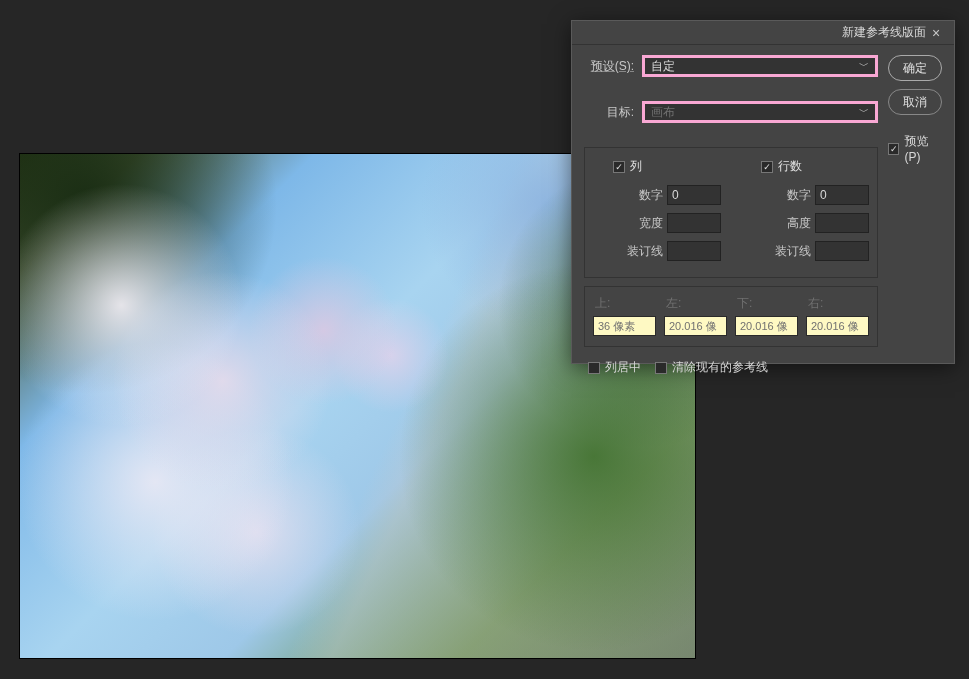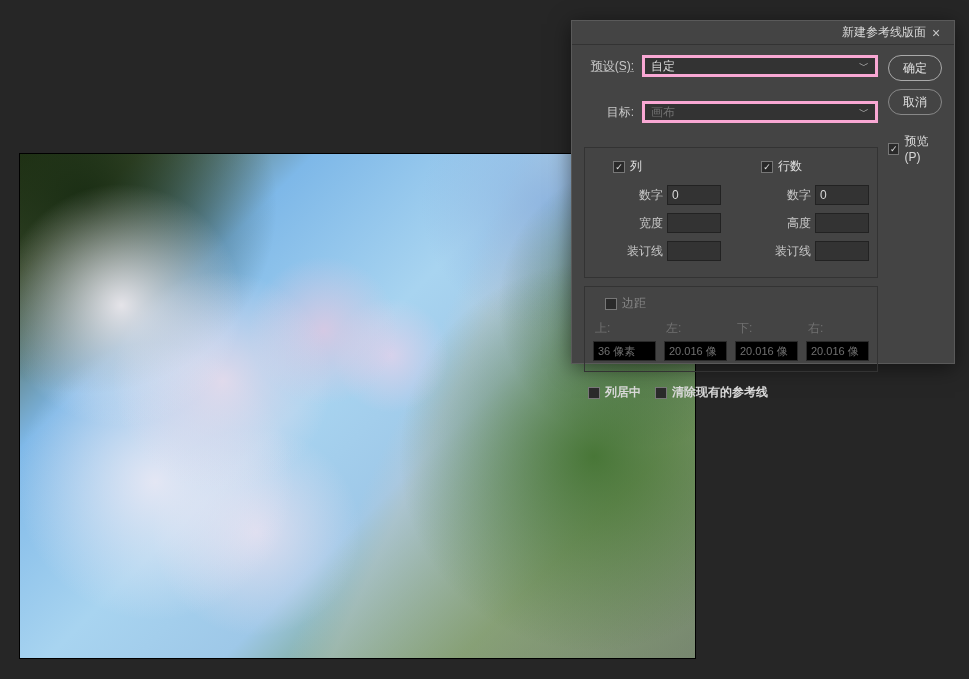--- a/index.html
+++ b/index.html
@@ -189,38 +189,37 @@
   .margin-label {
     color: #707070;
     font-size: 12px;
     display: block;
     margin-bottom: 4px;
     padding-left: 2px;
   }
   .margin-input {
     width: 100%;
     height: 20px;
-    background: #000000;
+    background: #fef9c3;
     border: 1px solid #2a2a2a;
     color: #707070;
     padding: 0 4px;
     font-size: 11px;
   }
   .bottom-checks {
     display: flex;
     gap: 14px;
     margin-top: 12px;
     padding-left: 4px;
     color: #d8d8d8;
   }
   .check-item {
     display: flex;
     align-items: center;
     gap: 5px;
-    font-weight: bold;
   }
 </style>
 </head>
 <body>
 
 <div class="canvas-image">
   <div class="flower-overlay"></div>
 </div>
 
 <div class="dialog">
@@ -284,24 +283,20 @@
             </div>
             <div class="field-row">
               <span class="field-label">装订线</span>
               <input class="field-input empty" value="" style="">
             </div>
           </div>
         </div>
       </div>
 
       <div class="margin-box">
-        <div class="margin-header">
-          <span class="checkbox"></span>
-          <span>边距</span>
-        </div>
         <div class="margin-grid">
           <div class="margin-item">
             <span class="margin-label">上:</span>
             <input class="margin-input" disabled="" value="36 像素" style="">
           </div>
           <div class="margin-item">
             <span class="margin-label">左:</span>
             <input class="margin-input" disabled="" value="20.016 像" style="">
           </div>
           <div class="margin-item">

